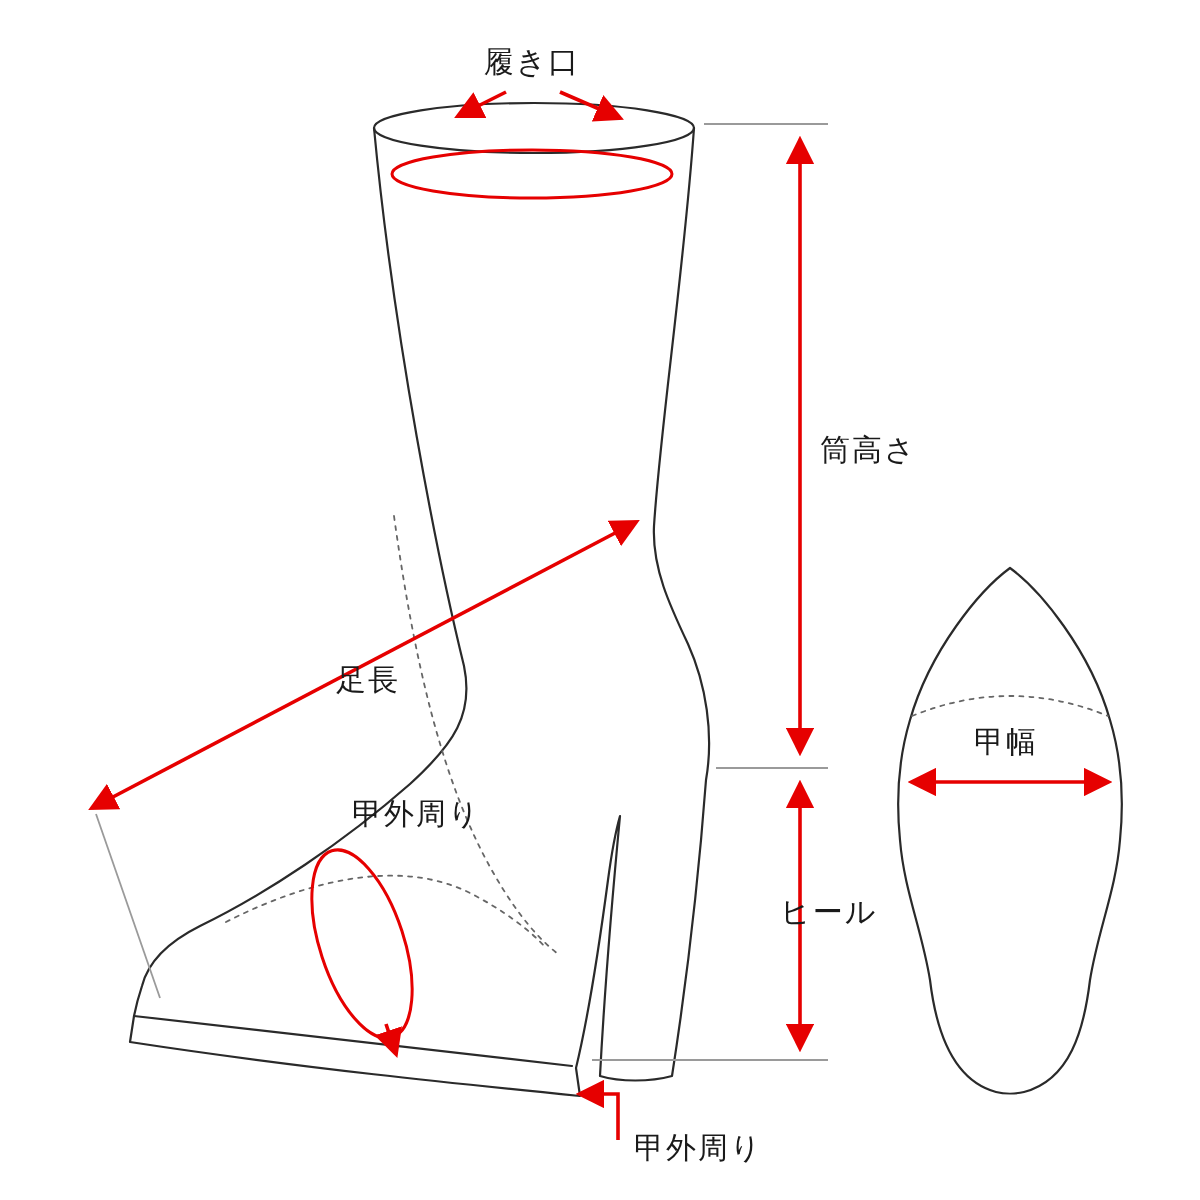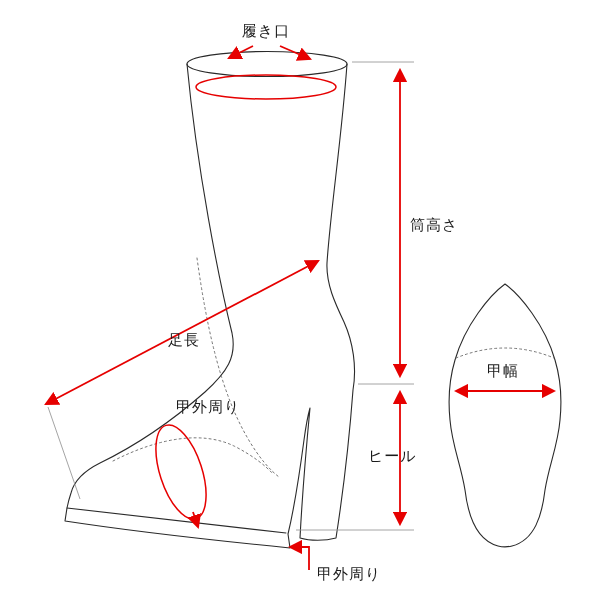--- a/index.html
+++ b/index.html
@@ -131,19 +131,19 @@
   </svg>
 
   <div class="label center" style="left:266px;top:22px;">履き口</div>
 
   <div class="label" style="left:410px;top:216px;">筒高さ</div>
 
   <div class="label" style="left:168px;top:331px;">足長</div>
 
   <div class="label" style="left:176px;top:398px;">甲外周り</div>
 
-  <div class="label" style="left:368px;top:447px;">ヒール</div>
+  <div class="label" style="left:390px;top:447px;">ヒール</div>
 
   <div class="label" style="left:487px;top:362px;text-align:right;">甲幅</div>
 
   <div class="label" style="left:317px;top:565px;">甲外周り</div>
 
 </div>
 
 </body></html>

